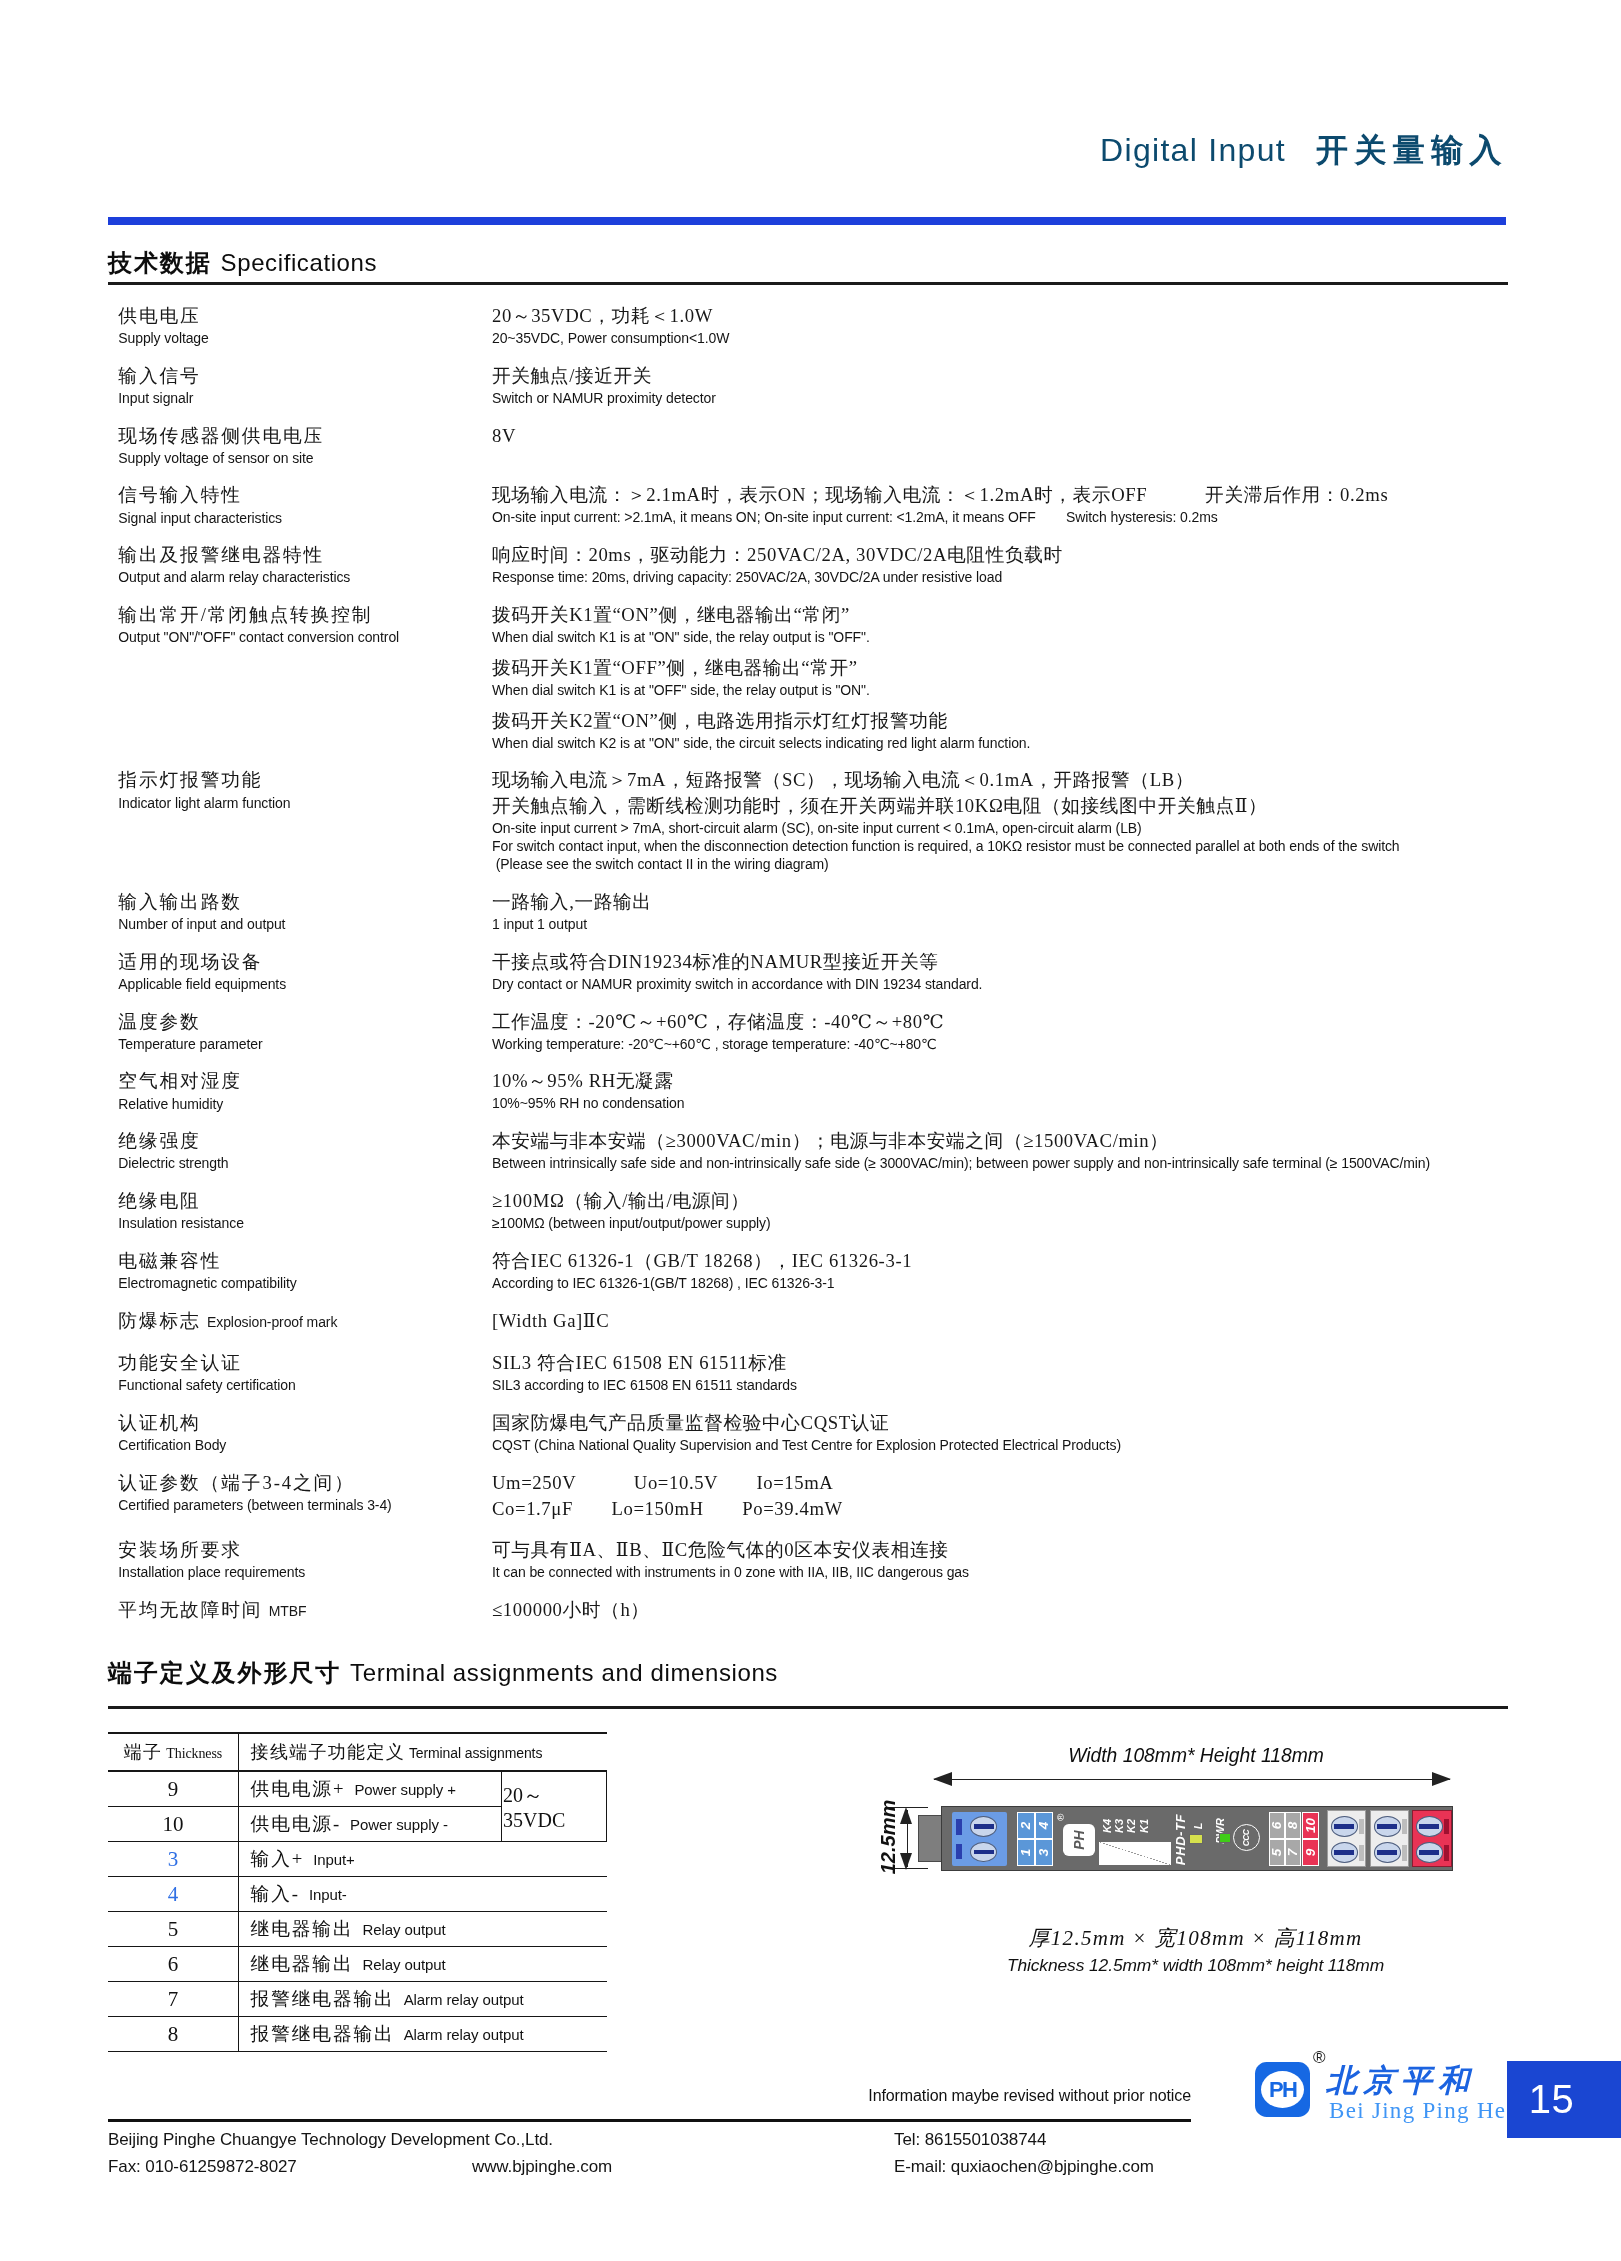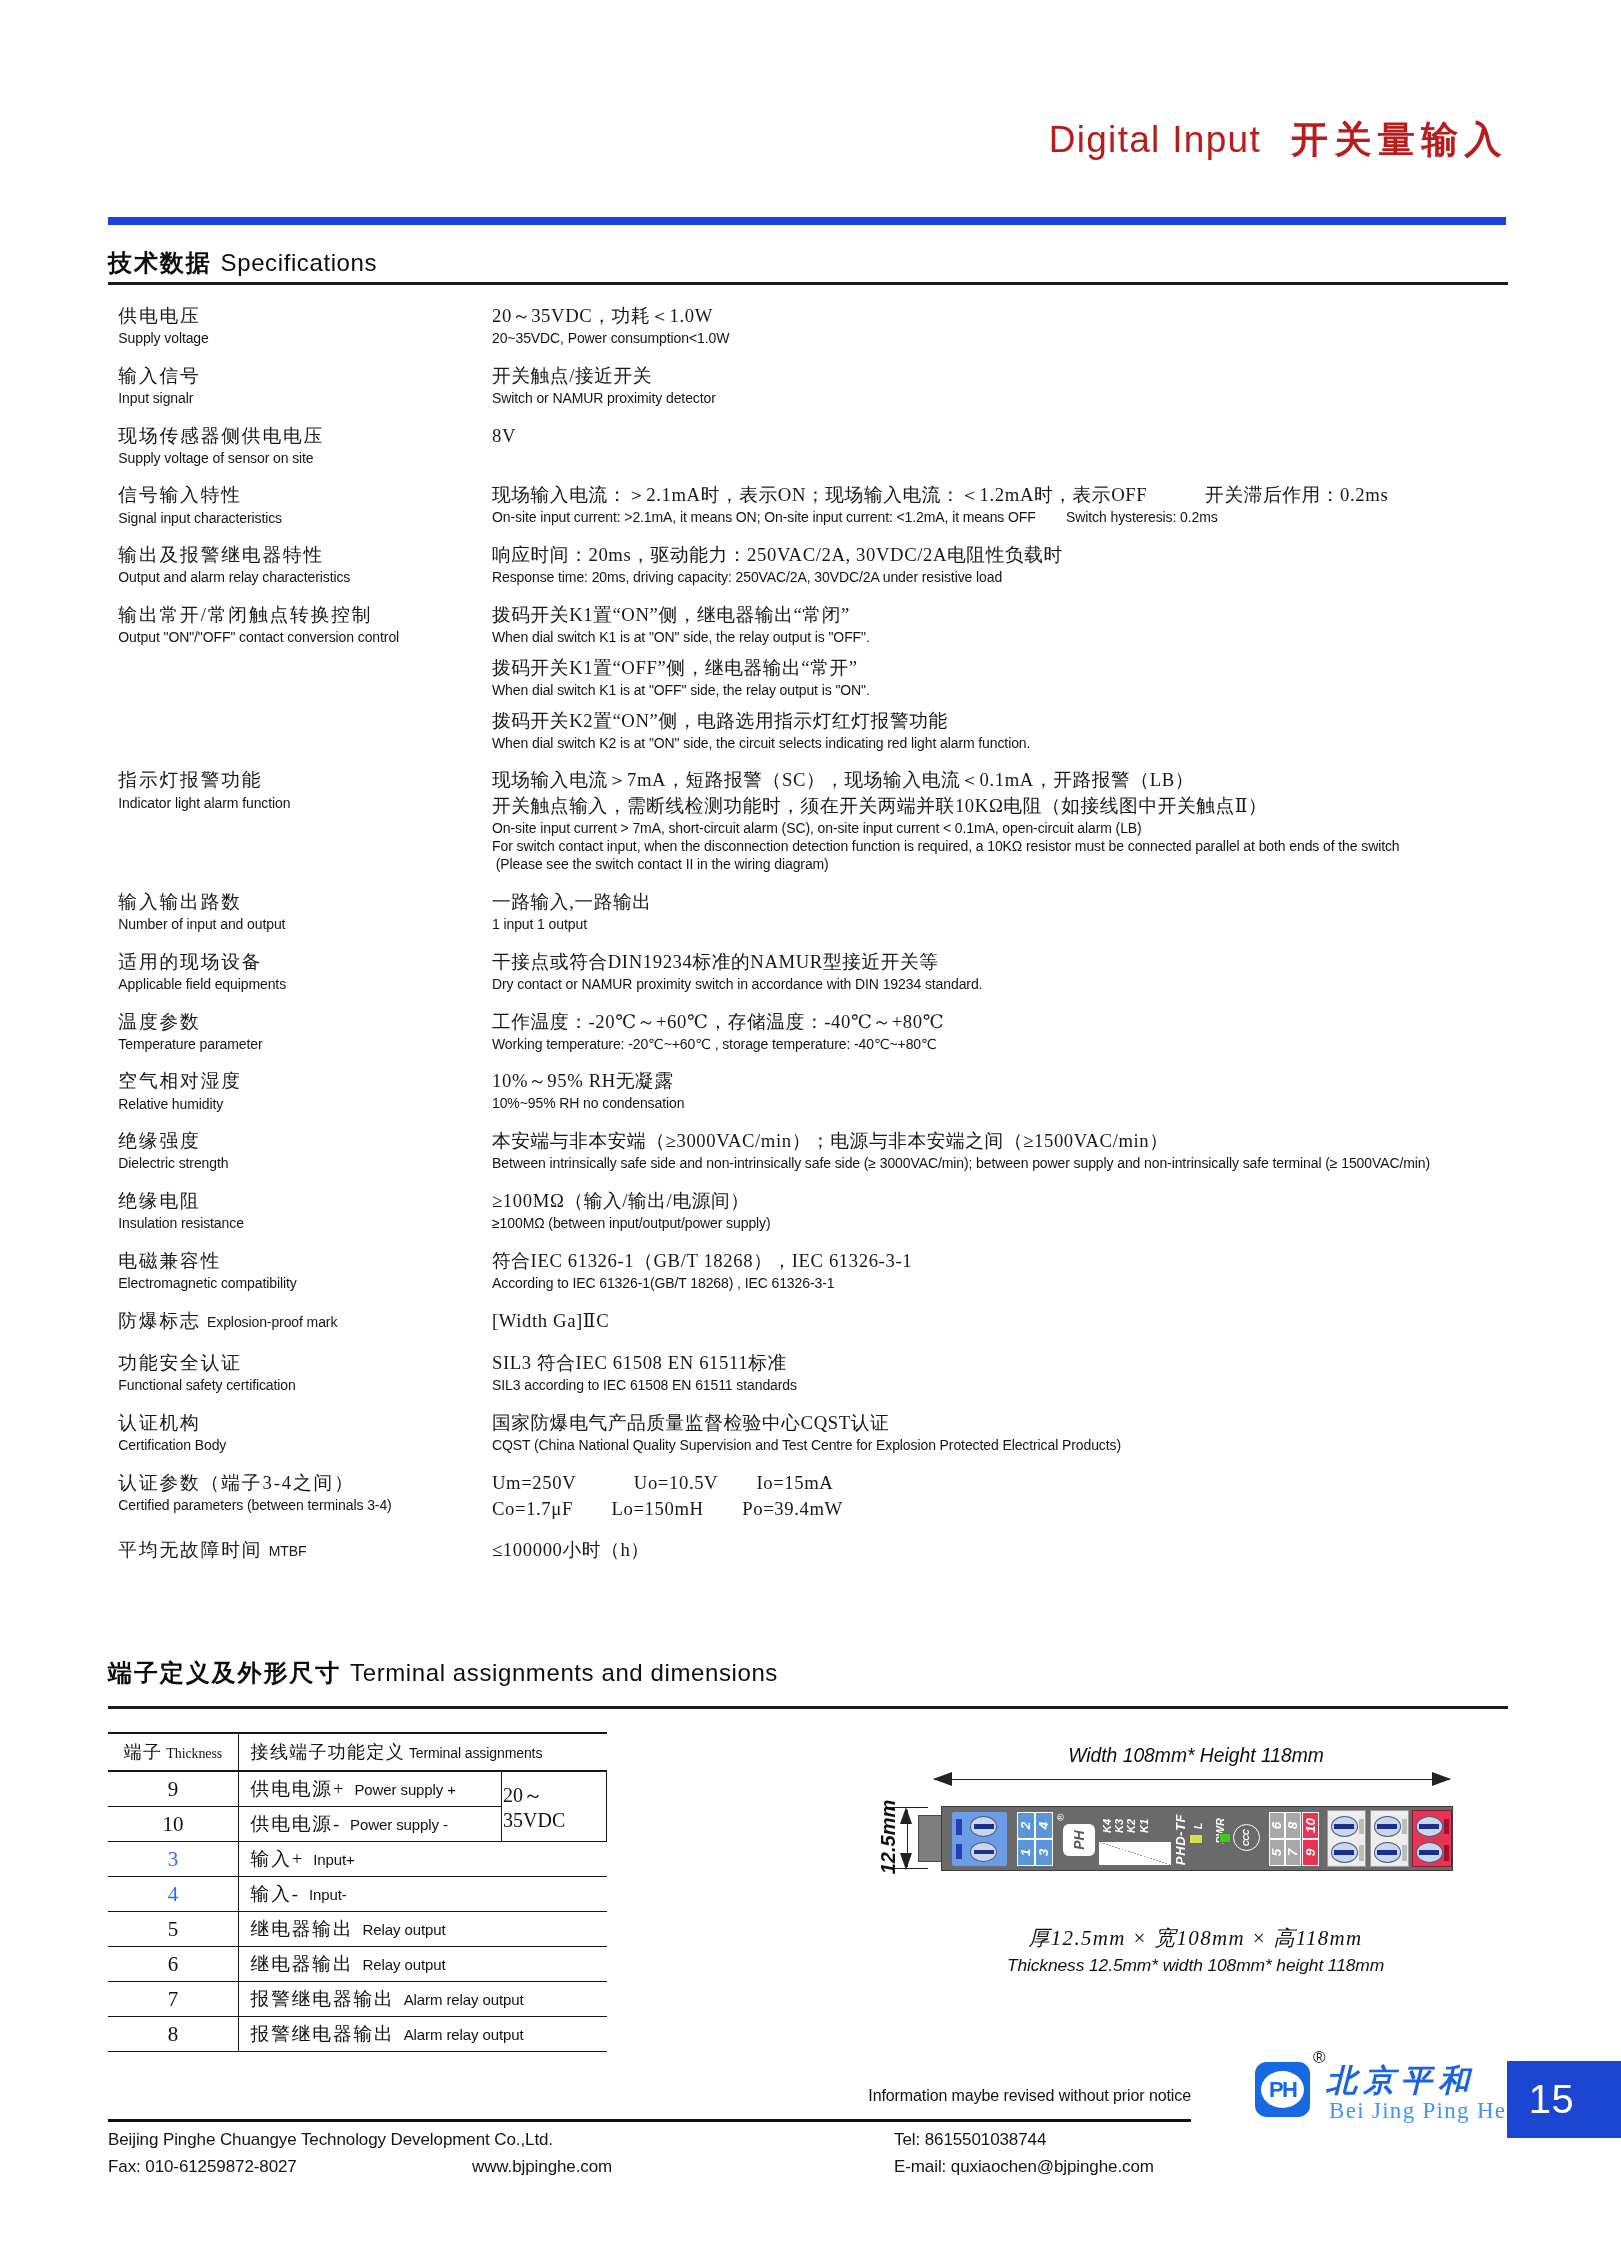--- a/index.html
+++ b/index.html
@@ -1,21 +1,21 @@
 <!DOCTYPE html>
 <html style="--rule-blue: #1d3fdb; --num-blue: #2f6fe4; --body-gray: #6a6a6a; --tab-gray: #7e7e7e; --term-blue: #6b9ce6; --grid-blue: #5b97d8; --cell-gray: #a8a8a8; --cell-red: #e93355; --led-yellow: #d6e14d; --led-green: #3fcc17; --screw-face: #c9d6ec; --screw-bar: #1d2f8a; --logo-blue: #1668e3; --badge-blue: #1a46d2; --pinyin-blue: #3f95f5; --cn-blue: #1b63e0;font-size:10.3px"><head>
 <meta charset="utf-8">
 <style>
   html,body{margin:0;padding:0;background:#fff;}
   .page{position:relative;width:1621px;height:2261px;background:#fff;overflow:hidden;
         font-family:"Liberation Sans","DejaVu Sans",sans-serif;color:#111;}
 
   
-  .doc-title{position:absolute;top:115px;right:113px;font-size:37px;font-weight:400;
-             letter-spacing:1.3px;color:#b91c1c;white-space:nowrap;}
+  .doc-title{position:absolute;top:129px;right:113px;font-size:32px;font-weight:400;
+             letter-spacing:1.3px;color:#0c4a6e;white-space:nowrap;}
   .doc-title .cnpart{margin-left:30px;letter-spacing:6.4px;font-weight:600;}
   .blue-rule{position:absolute;left:108px;top:217px;width:1398px;height:8.4px;background:var(--rule-blue);}
 
   .sec-title{position:absolute;left:108px;font-size:24px;white-space:nowrap;color:#0d0d0d;}
   .sec-title .cnpart{font-weight:700;letter-spacing:1.9px;}
   .sec-title .enpart{font-weight:500;margin-left:9px;letter-spacing:0.6px;}
   .sec-rule{position:absolute;left:108px;width:1400px;height:2.6px;background:#1b1b1b;}
 
   
   .spec-list{position:absolute;left:108px;top:303px;width:1400px;}
@@ -316,20 +316,30 @@
           <div class="label-cn">认证参数（端子3-4之间）</div>
           <div class="label-en">Certified parameters (between terminals 3-4)</div>
         </div>
         <div class="spec-value">
           <div class="v-cn">Um=250V　　　Uo=10.5V　　Io=15mA</div>
           <div class="v-cn">Co=1.7μF　　Lo=150mH　　Po=39.4mW</div>
         </div>
       </div>
       <div class="spec-row">
         <div class="spec-label">
+          <div class="label-cn">安装场所要求</div>
+          <div class="label-en">Installation place requirements</div>
+        </div>
+        <div class="spec-value">
+          <div class="v-cn">可与具有ⅡA、ⅡB、ⅡC危险气体的0区本安仪表相连接</div>
+          <div class="v-en">It can be connected with instruments in 0 zone with IIA, IIB, IIC dangerous gas</div>
+        </div>
+      </div>
+      <div class="spec-row">
+        <div class="spec-label">
           <div class="label-cn">平均无故障时间<span class="label-en-inline">MTBF</span></div>
         </div>
         <div class="spec-value">
           <div class="v-cn">≤100000小时（h）</div>
         </div>
       </div>
     </div>
 
   <div class="sec-title" style="top:1657px;">
     <span class="cnpart">端子定义及外形尺寸</span><span class="enpart">Terminal assignments and dimensions</span>

